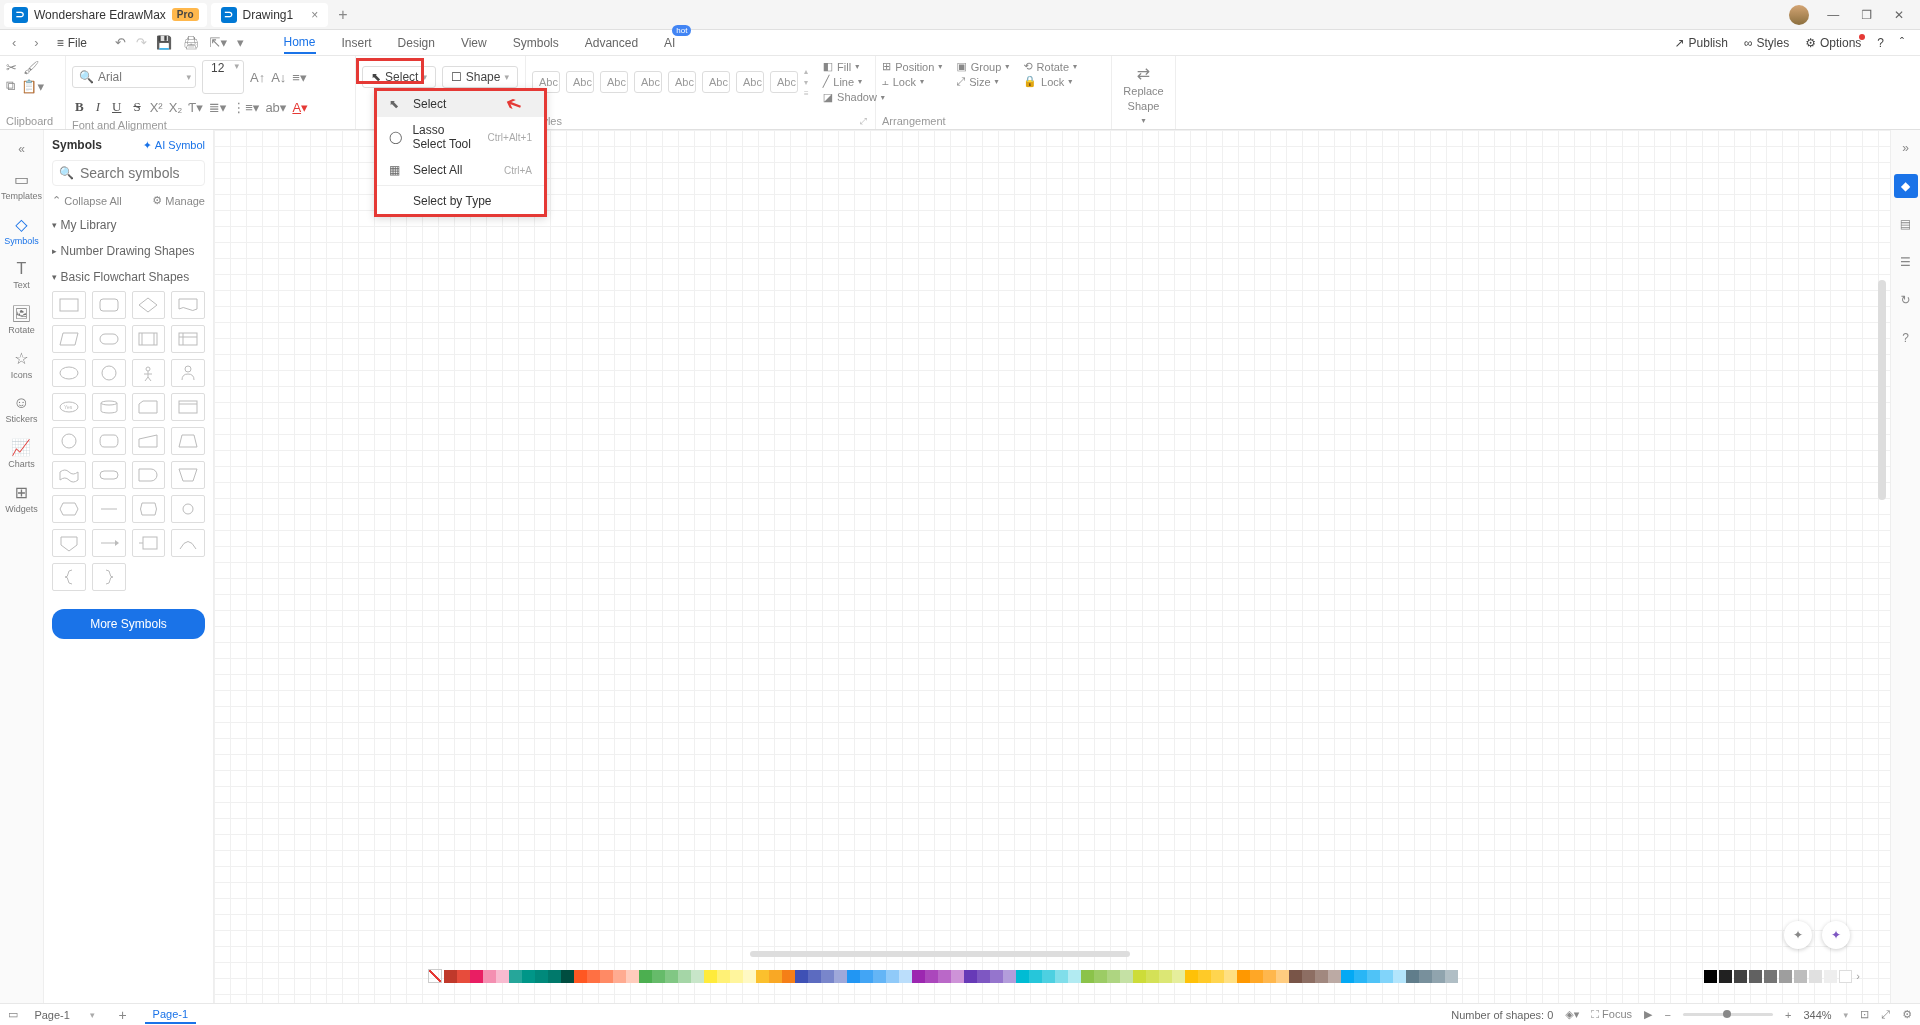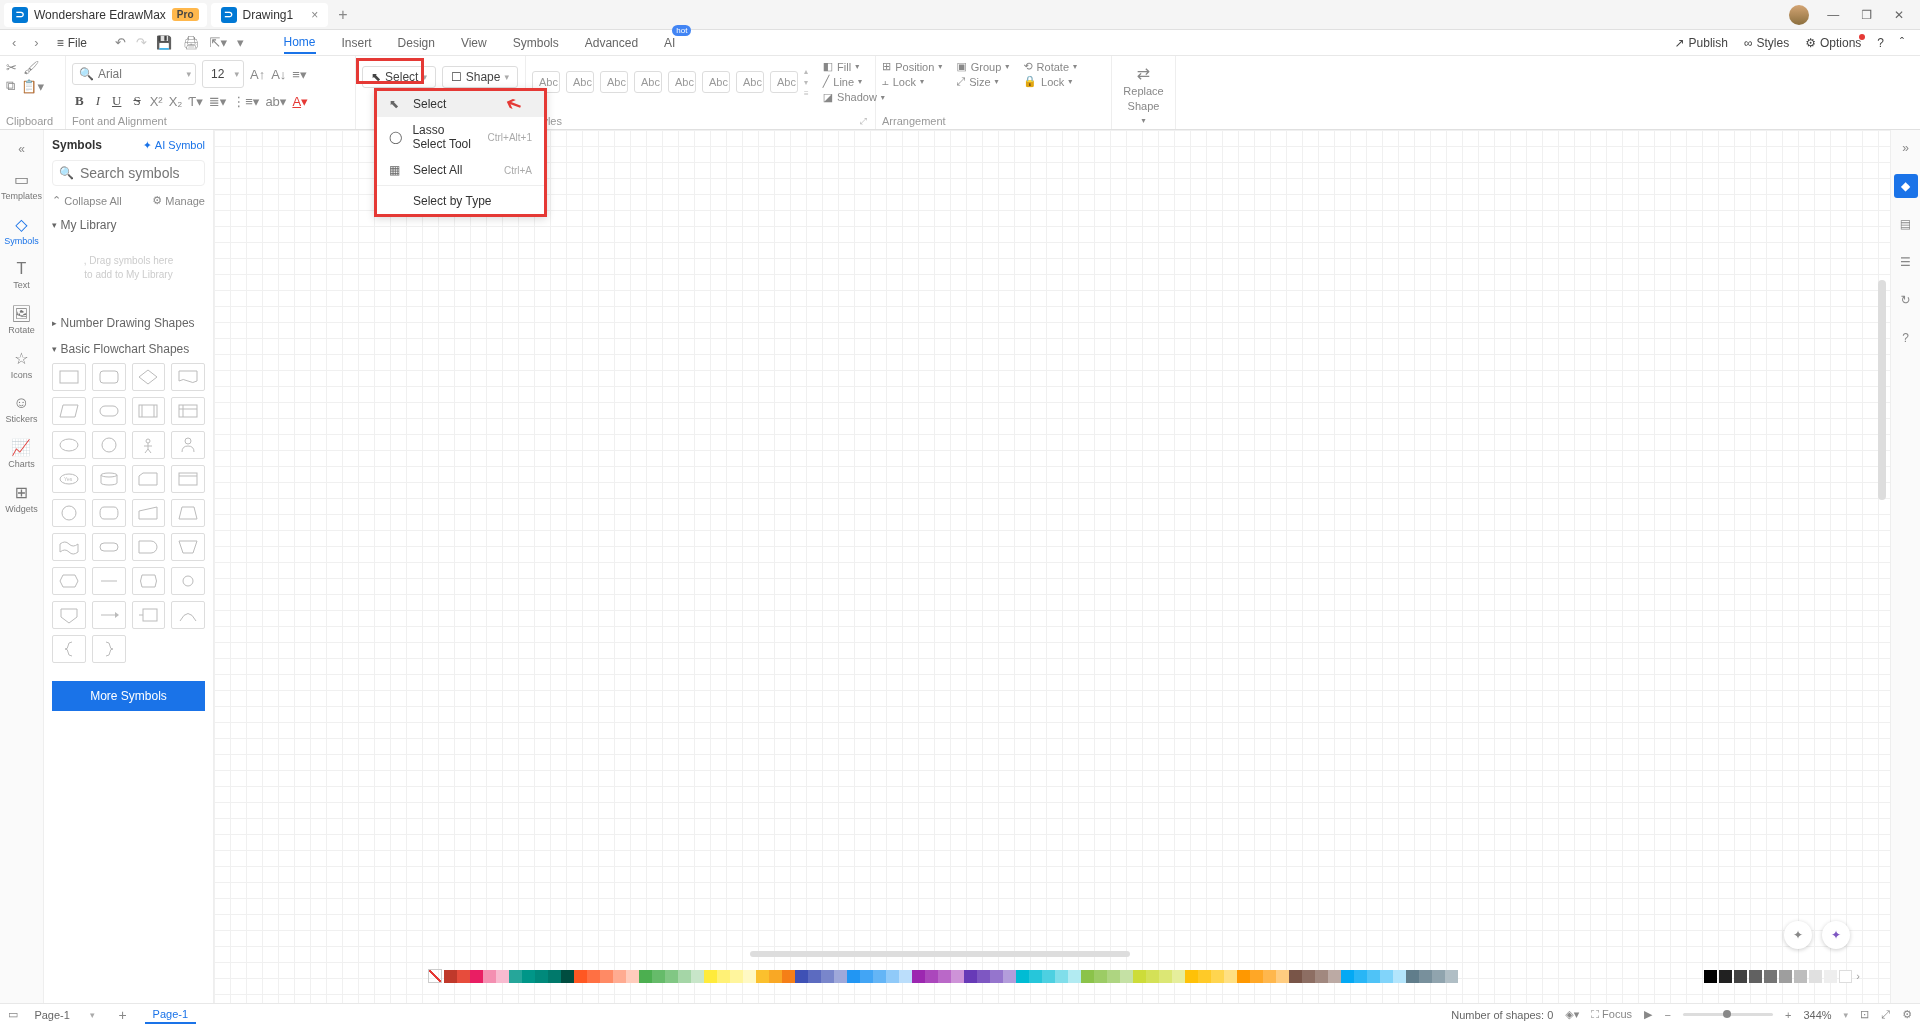--- a/index.html
+++ b/index.html
@@ -36,21 +36,21 @@
 
 
 .ribbon { height: 74px; display: flex; border-bottom: 1px solid #e0e0e0; }
 .ribbon-group { display: flex; flex-direction: column; justify-content: space-between; border-right: 1px solid #eee; padding: 4px 6px 2px; }
 .ribbon-group-content { display: flex; flex-direction: column; gap: 3px; flex: 1; }
 .ribbon-group-label { font-size: 11px; color: #999; padding-top: 2px; position:relative; }
 .grp-expand { position:absolute; right:2px; bottom:0; color:#aaa; font-size:9px; }
 .rg-row { display: flex; align-items: center; gap: 6px; }
 .rg-icon { color: #888; cursor: pointer; font-size: 13px; }
 .font-select { display:flex;align-items:center;border:1px solid #ddd;border-radius:3px;height:22px;padding:0 4px 0 6px;gap:4px;color:#777;width:124px; }
-.size-select { display:flex;align-items:center;border:1px solid #ddd;border-radius:3px;height:28px;padding:0 4px 0 8px;gap:8px;color:#444;width:42px; }
+.size-select { display:flex;align-items:flex-start;border:1px solid #ddd;border-radius:3px;height:34px;padding:0 4px 0 8px;gap:8px;color:#444;width:42px; }
 .select-caret { color:#aaa;font-size:9px;margin-left:auto; }
 .fmt-btn { font-family: "Times New Roman"; font-size:13px; cursor:pointer; color:#555; padding:2px 3px; }
 .fmt-bold { font-weight:bold; }
 .fmt-italic { font-style:italic; }
 .fmt-under { text-decoration:underline; }
 .fmt-strike { text-decoration:line-through; }
 .sel-btn { display:inline-flex;align-items:center;gap:4px;border:1px solid #ddd;border-radius:3px;padding:3px 8px;cursor:pointer;color:#444; }
 .style-pill { border:1px solid #ddd;border-radius:3px;padding:4px 6px;color:#999;font-size:11px;cursor:pointer;min-width:28px;text-align:center; }
 .ribbon-flex { flex:1; }
 .big-btn { display:flex;flex-direction:column;align-items:center;justify-content:center;gap:2px;color:#888;cursor:pointer;padding:4px 8px;font-size:11px;text-align:center;line-height:1.2; }
@@ -86,21 +86,21 @@
 .sp-search input { border:none;outline:none;font-size:14px;color:#666;width:100%; }
 .sp-toolbar { display:flex;justify-content:space-between;align-items:center;color:#888;font-size:11px;margin-bottom:8px; }
 .sp-tool { display:flex;align-items:center;gap:3px;cursor:pointer; }
 .sp-section { margin-bottom:6px; }
 .sp-sec-head { display:flex;align-items:center;gap:4px;color:#666;cursor:pointer;padding:3px 0; }
 .sp-sec-caret { font-size:9px; }
 .sp-library-drop { border:1px dashed transparent;color:#ccc;text-align:center;font-size:10px;padding:14px 6px;margin:4px 0 10px;line-height:1.4; }
 .shape-grid { display:grid;grid-template-columns:repeat(4,1fr);gap:6px;padding:4px 0; }
 .shape-cell { height:28px;border:1px solid #ddd;border-radius:2px;display:flex;align-items:center;justify-content:center;color:#ccc;cursor:pointer; }
 .shape-svg { width:22px;height:18px; }
-.more-sym-btn { background:#1a73e8;color:#fff;border:none;border-radius:0;padding:8px;cursor:pointer;font-size:12px;margin:8px 0; }
+.more-sym-btn { background:#1a73e8;color:#fff;border:none;border-radius:12px;padding:8px;cursor:pointer;font-size:12px;margin:8px 0; }
 
 
 .canvas-area { flex:1;position:relative;background:#fff;background-image:linear-gradient(#f0f0f0 1px,transparent 1px),linear-gradient(90deg,#f0f0f0 1px,transparent 1px);background-size:16px 16px; }
 .canvas-scroll { position:absolute;right:4px;top:150px;width:8px;height:220px;background:#ddd;border-radius:4px; }
 .canvas-hscroll { position:absolute;left:32%;bottom:46px;height:6px;width:380px;background:#ddd;border-radius:3px; }
 .float-btns { position:absolute;right:40px;bottom:54px;display:flex;gap:10px; }
 .float-btn { width:28px;height:28px;border-radius:14px;background:#fff;box-shadow:0 1px 4px rgba(0,0,0,0.2);display:flex;align-items:center;justify-content:center;cursor:pointer; }
 
 
 .color-strip { position:absolute;left:214px;right:30px;bottom:20px;height:14px;display:flex;align-items:center;gap:0; }
@@ -435,22 +435,20 @@
       <span class="sp-tool">
           <span>⚙</span>
           <span>Manage</span>
         </span>
     </div>
     <div class="sp-section">
       <div class="sp-sec-head">
           <span class="sp-sec-caret">▾</span>
           <span>My Library</span>
         </div>
-      <div class="sp-library-drop">
-, <span>Drag symbols here</span><br><span>to add to My Library</span></div>
     </div>
     <div class="sp-section">
       <div class="sp-sec-head">
           <span class="sp-sec-caret">▸</span>
           <span>Number Drawing Shapes</span>
         </div>
     </div>
     <div class="sp-section">
       <div class="sp-sec-head">
           <span class="sp-sec-caret">▾</span>

